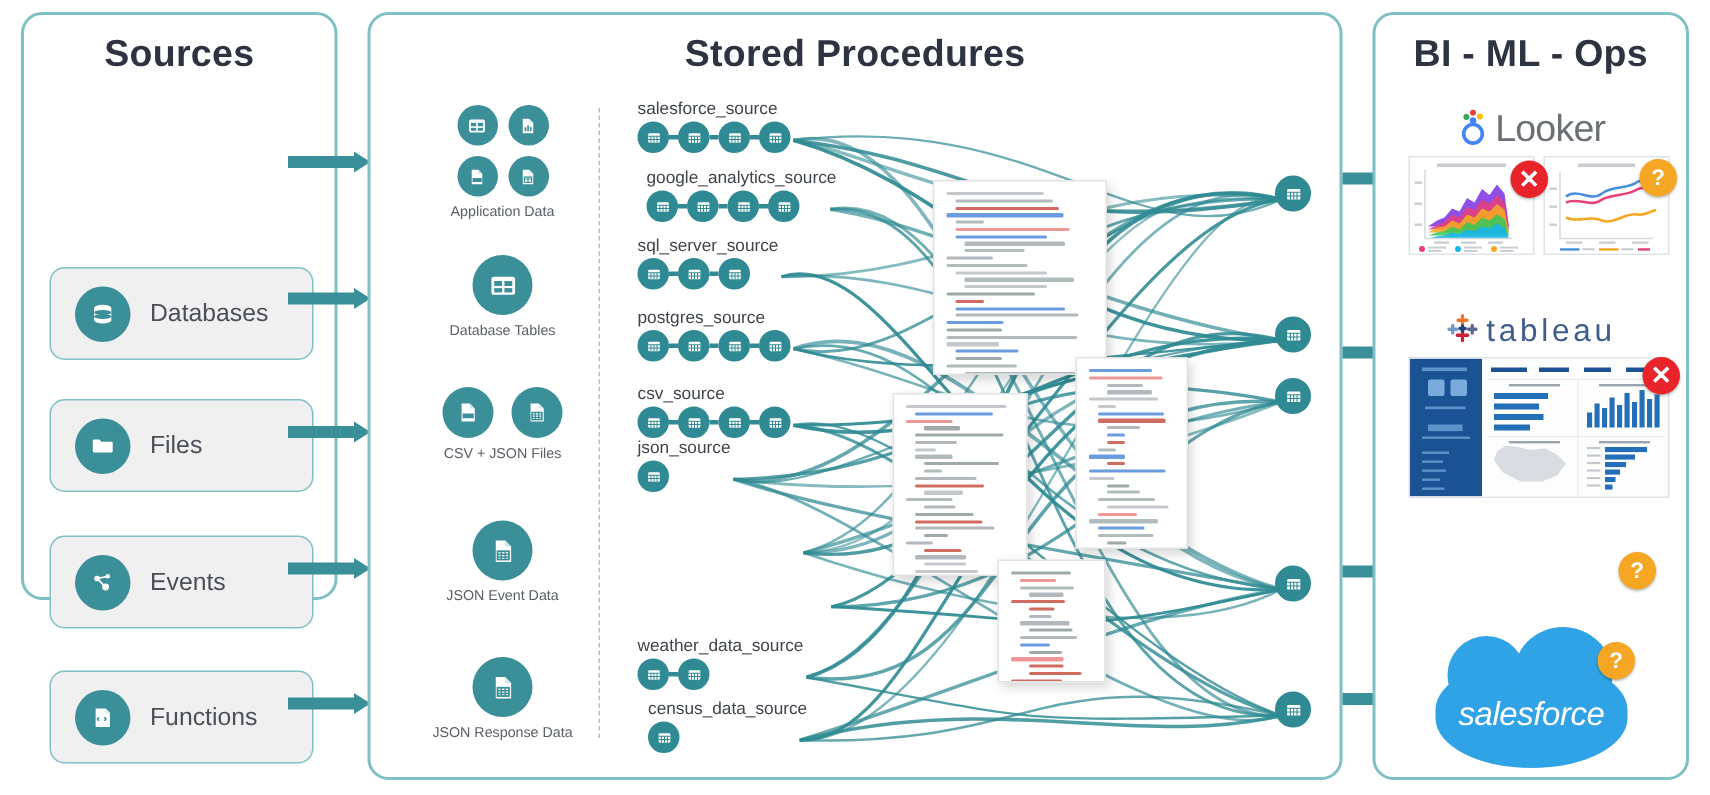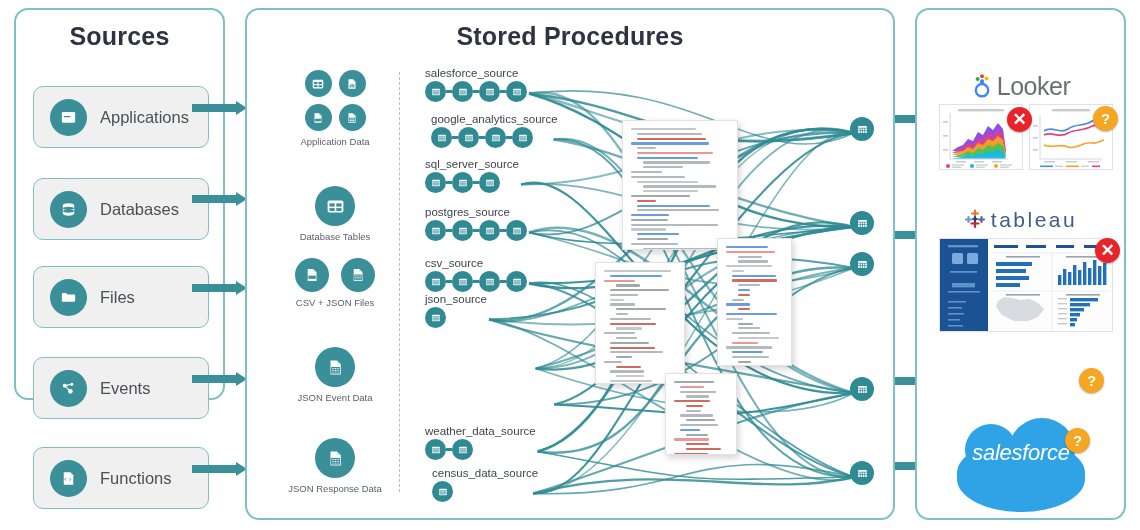--- a/index.html
+++ b/index.html
@@ -106,47 +106,37 @@
     position:absolute;top:0;width:0;height:0;
     border-top:7px solid transparent;border-bottom:7px solid transparent;
     border-left:11px solid #3a8f99;
   }
 
   .looker-word{font-size:25px;color:#6b6f76;letter-spacing:-.5px;font-weight:500;}
   .tableau-word{font-size:21px;color:#3f5d8a;letter-spacing:2.5px;font-weight:500;}
   .vertex-word{font-size:21px;color:#3c4043;font-weight:bold;letter-spacing:-.3px;}
   .sf-cloud{
     width:128px;height:72px;background:#2fa3e5;border-radius:50%/46%;
-    position:relative;display:flex;justify-content:center;
+    position:relative;display:flex;align-items:center;justify-content:center;
   }
   .sf-cloud:before,.sf-cloud:after{
     content:"";position:absolute;background:#2fa3e5;border-radius:50%;
   }
   .sf-cloud:before{width:52px;height:52px;left:8px;top:-16px;}
   .sf-cloud:after{width:66px;height:64px;right:10px;top:-22px;}
   .sf-text{position:relative;z-index:3;color:#fff;font-size:22px;font-style:italic;letter-spacing:-.3px;}
 </style>
 </head>
 <body>
 
 <div id="stage">
 
   <div class="panel" id="sources-panel">
     <div class="panel-title">Sources</div>
 
-    <div class="source-card" style="top:76px">
-      <div class="src-ico">
-        <svg width="19" height="19" viewBox="0 0 20 20">
-            <rect x="3" y="4.5" width="14" height="11" rx="1.3" fill="#fff"></rect>
-            <rect x="3" y="4.5" width="14" height="2.8" rx="1.3" fill="#fff"></rect>
-            <rect x="5" y="8.4" width="7" height="1.3" fill="#3a8f99"></rect>
-          </svg>
-      </div>
-      <div class="src-label">Applications</div>
-    </div>
 
     <div class="source-card" style="top:168px">
       <div class="src-ico">
         <svg width="19" height="19" viewBox="0 0 20 20">
             <ellipse cx="10" cy="5.6" rx="6" ry="2.3" fill="#fff"></ellipse>
             <rect x="4" y="5.6" width="12" height="8.6" fill="#fff"></rect>
             <ellipse cx="10" cy="14.2" rx="6" ry="2.3" fill="#fff"></ellipse>
             <ellipse cx="10" cy="8.8" rx="6" ry="1.7" fill="#3a8f99"></ellipse>
             <ellipse cx="10" cy="11.6" rx="6" ry="1.7" fill="#3a8f99"></ellipse>
           </svg>
@@ -245,21 +235,21 @@
               <path d="M4 2.5h5l3 3v8H4z" fill="#fff"></path>
               <path d="M9 2.5l3 3H9z" fill="#cfe7e9"></path>
               <rect x="5.2" y="8" width="5.6" height="4" fill="none" stroke="#3a8f99" stroke-width=".9"></rect>
               <path d="M5.2 9.5h5.6M8 8v4" stroke="#3a8f99" stroke-width=".8"></path>
             </svg>
           </div>
       </div>
       <div class="mid-caption">Application Data</div>
     </div>
 
-    <div class="mid-group" style="left:33px;top:176px">
+    <div class="mid-group" style="left:33px;top:160px">
       <div class="mid-icons">
         <div class="round-ico big">
             <svg width="21" height="21" viewBox="0 0 16 16">
               <rect x="2" y="3.4" width="12" height="9.2" rx="1.3" fill="#fff"></rect>
               <rect x="3.4" y="5.6" width="4" height="2.5" fill="#3a8f99"></rect>
               <rect x="8.6" y="5.6" width="4" height="2.5" fill="#3a8f99"></rect>
               <rect x="3.4" y="9.2" width="4" height="2.2" fill="#3a8f99"></rect>
               <rect x="8.6" y="9.2" width="4" height="2.2" fill="#3a8f99"></rect>
             </svg>
           </div>
@@ -711,20 +701,21 @@
   <div class="arrow" style="left:895px;top:374px;width:38px">
     <div class="shaft" style="width:27px"></div>
       <div class="head" style="left:27px"></div>
     </div>
   <div class="arrow" style="left:895px;top:459px;width:38px">
     <div class="shaft" style="width:27px"></div>
       <div class="head" style="left:27px"></div>
     </div>
 
   <div class="panel" id="bi-panel">
+    <div class="panel-title">BI - ML - Ops</div>
 
     <div class="logo-wrap" style="top:62px">
       <span style="display:inline-block;vertical-align:-4px;margin-right:4px">
         <svg width="22" height="26" viewBox="0 0 22 26">
           <circle cx="11" cy="3.2" r="2" fill="#ea4335"></circle>
             <circle cx="15.6" cy="5.6" r="2" fill="#fbbc04"></circle>
           <circle cx="6.6" cy="6" r="2" fill="#34a853"></circle>
             <circle cx="11" cy="8.4" r="2.2" fill="#4285f4"></circle>
           <circle cx="11" cy="17.2" r="6.2" fill="none" stroke="#4285f4" stroke-width="2.4"></circle>
         </svg>

